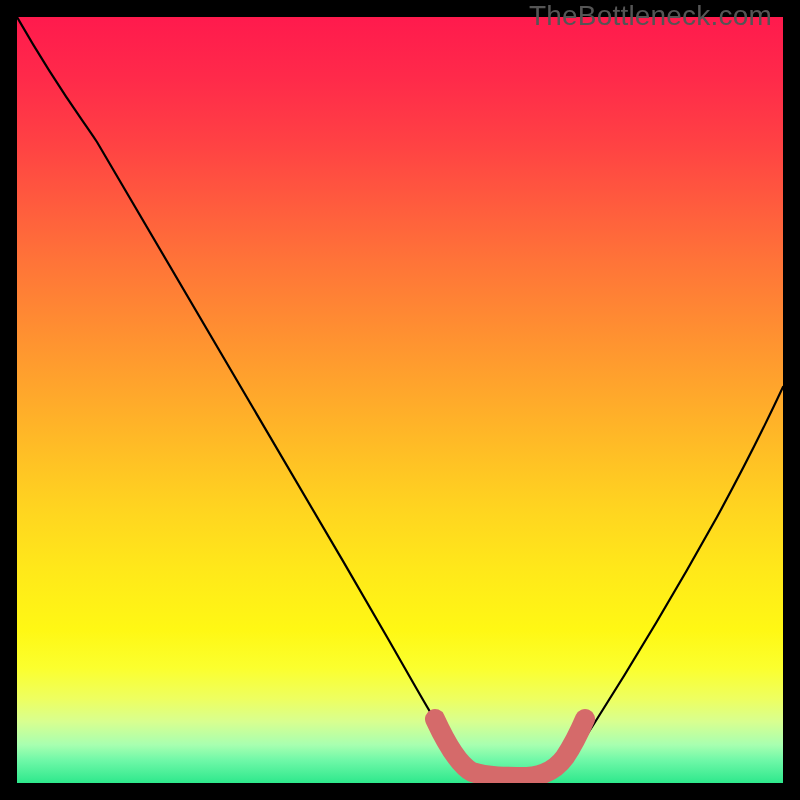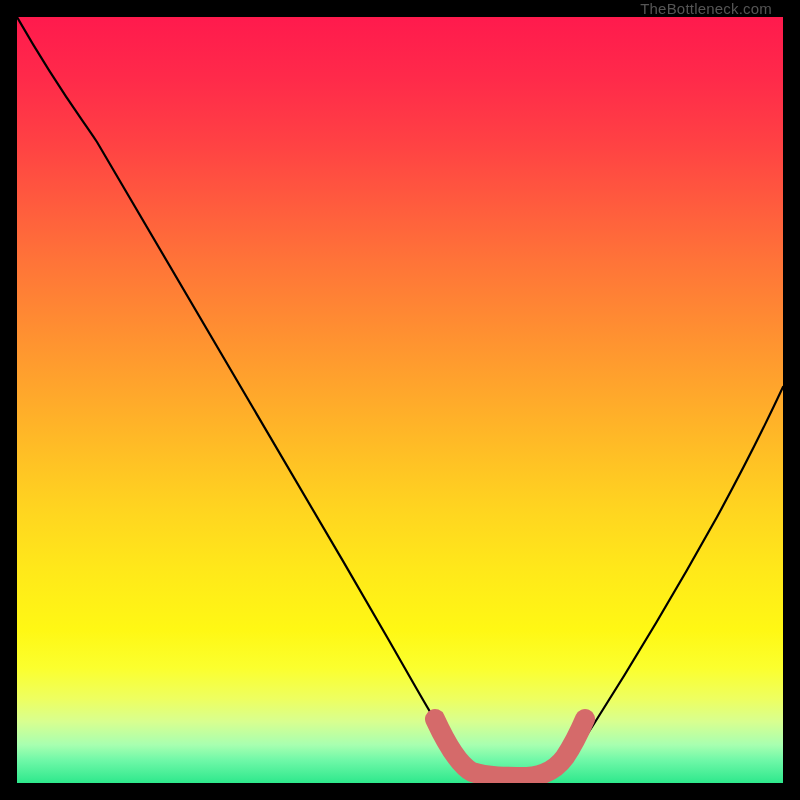--- a/index.html
+++ b/index.html
@@ -35,21 +35,21 @@
       #a8ffb0 95%,
       #70f8a8 97%,
       #2ee88c 100%
     );
   }
   .watermark {
     position: absolute;
     top: 0px;
     right: 28px;
     color: #555555;
-    font-size: 15px;
+    font-size: 28px;
     font-weight: 500;
     letter-spacing: 0.2px;
     z-index: 10;
   }
   svg.curve {
     position: absolute;
     left: 0;
     top: 0;
     width: 766px;
     height: 766px;

